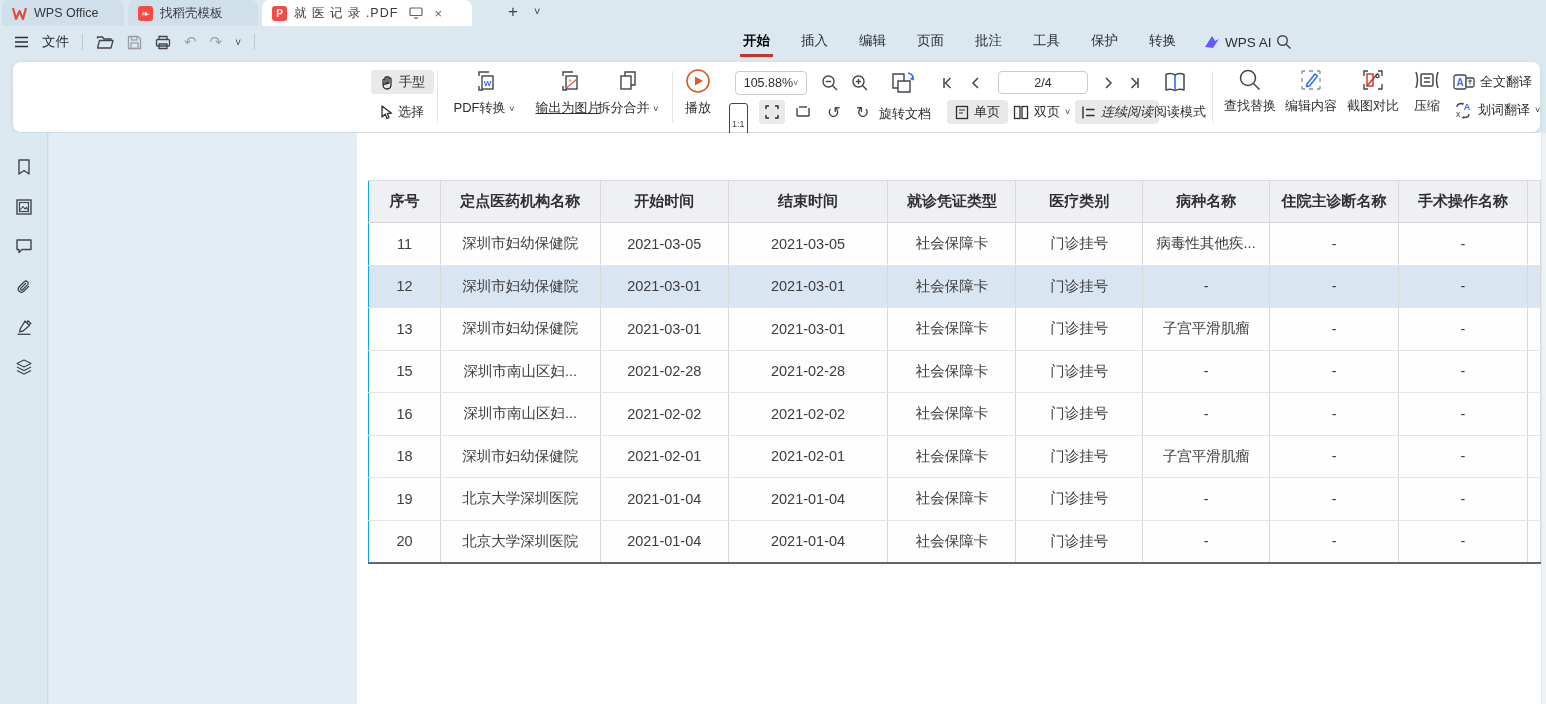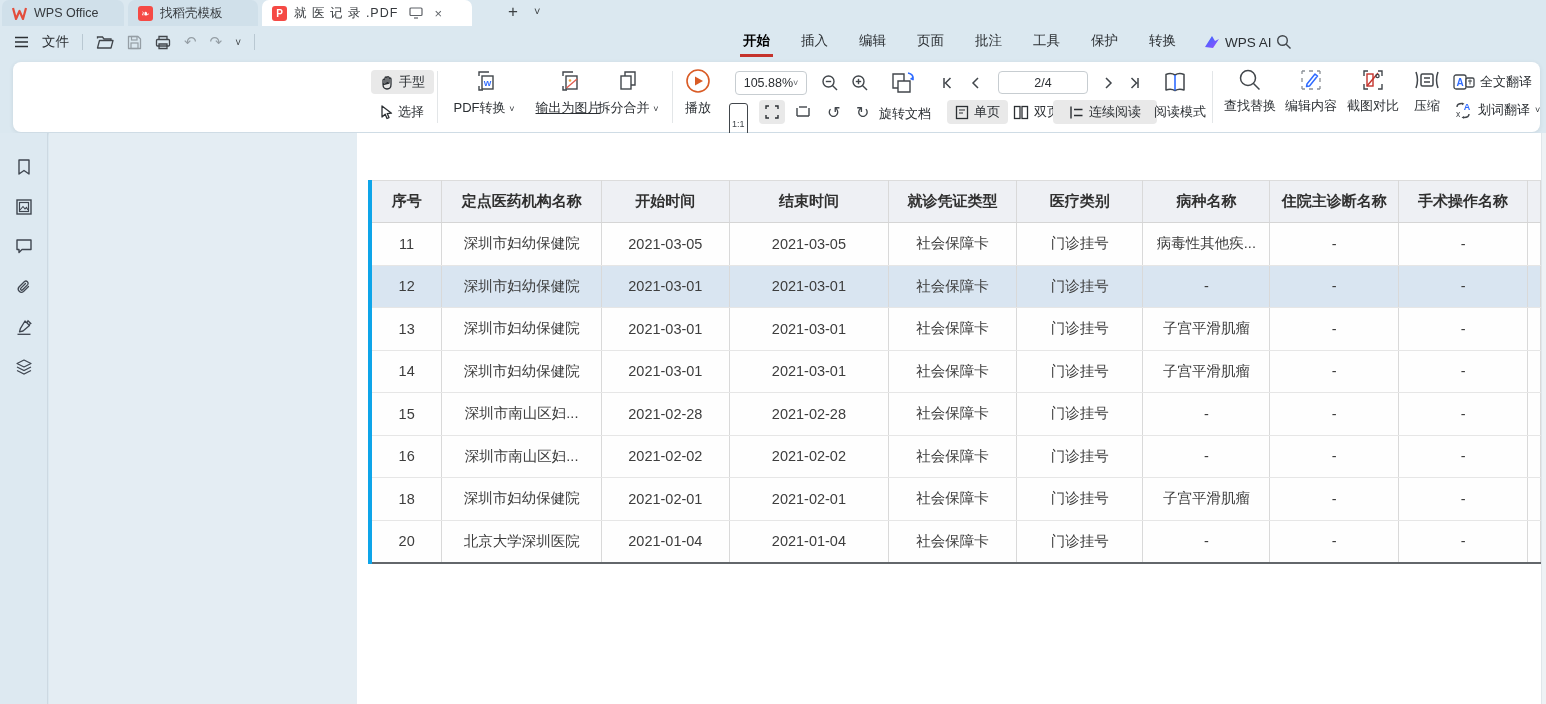--- a/index.html
+++ b/index.html
@@ -60,21 +60,21 @@
   .scrollstrip { position:absolute; left:1541px; top:0; width:5px; height:571px; background:#eef2f5; border-left:1px solid #e0e6ea; }
 
   
   table.rec { position:absolute; left:11px; top:47px; border-collapse:collapse; table-layout:fixed;
               font-size:14.5px; color:#3d3d3d; }
   table.rec th, table.rec td { border-right:1px solid #d9d9d9; border-bottom:1px solid #e6e6e6;
               text-align:center; overflow:hidden; white-space:nowrap; padding:0 4px; }
   table.rec th { height:42px; background:#eef0f4; font-weight:bold; color:#303030; font-size:15px;
               border-top:1px solid #dcdcdc; border-bottom:1px solid #d5d5d5; }
   table.rec td { height:42.5px; background:#fefefe; }
-  table.rec th:first-child, table.rec td:first-child { border-left:4px solid #0ea5e9; }
+  table.rec th:first-child, table.rec td:first-child { border-left:1px solid #0ea5e9; }
   table.rec tr.hl td { background:#d9e5f1; }
   table.rec tr:last-child td { border-bottom:2px solid #63676b; }
 </style>
 </head>
 <body>
 
 <div class="tabbar">
   <div class="tab inactive" style="left:2px; width:122px;">
     <svg width="15" height="13" viewBox="0 0 15 13">
       <path d="M1 1 L4 12 L7.5 4 L11 12 L14 1" fill="none" stroke="#e34d3c" stroke-width="2.2" stroke-linejoin="round"></path>
@@ -267,21 +267,21 @@
     <span>单页</span>
   </div>
   <div class="tb" style="left:996px; top:38px; padding:3px 4px;">
     <svg width="16" height="15" viewBox="0 0 16 15">
       <rect x="1.5" y="1.5" width="5.5" height="12" fill="none" stroke="#2b2f33" stroke-width="1.3"></rect>
       <rect x="9" y="1.5" width="5.5" height="12" fill="none" stroke="#2b2f33" stroke-width="1.3"></rect>
     </svg>
     <span>双页</span>
     <span style="font-size:9px">˅</span>
   </div>
-  <div class="tb pill" style="left:1040px; top:38px; padding:3px 16px;">
+  <div class="tb pill" style="left:1062px; top:38px; padding:3px 6px;font-style:italic;">
     <svg width="15" height="15" viewBox="0 0 15 15">
       <path d="M2 1.5 V13.5" stroke="#2b2f33" stroke-width="1.4"></path>
       <path d="M5 4.5 H13.5 M5 10.5 H13.5" stroke="#2b2f33" stroke-width="1.4"></path>
     </svg>
     <span>连续阅读</span>
   </div>
   <span class="abs" style="left:1141px; top:41px;">阅读模式</span>
   <div class="vdiv" style="left:1199px;"></div>
 
   <div class="bigbtn" style="left:1207px; width:60px;">
@@ -423,32 +423,20 @@
             <td>2021-03-01</td>
             <td>2021-03-01</td>
             <td>社会保障卡</td>
             <td>门诊挂号</td>
             <td>子宫平滑肌瘤</td>
             <td>-</td>
             <td>-</td>
             <td></td>
           </tr>
           <tr>
-            <td>14</td>
-            <td>深圳市妇幼保健院</td>
-            <td>2021-03-01</td>
-            <td>2021-03-01</td>
-            <td>社会保障卡</td>
-            <td>门诊挂号</td>
-            <td>子宫平滑肌瘤</td>
-            <td>-</td>
-            <td>-</td>
-            <td></td>
-          </tr>
-          <tr>
             <td>15</td>
             <td>深圳市南山区妇...</td>
             <td>2021-02-28</td>
             <td>2021-02-28</td>
             <td>社会保障卡</td>
             <td>门诊挂号</td>
             <td>-</td>
             <td>-</td>
             <td>-</td>
             <td></td>
@@ -471,20 +459,32 @@
             <td>2021-02-01</td>
             <td>2021-02-01</td>
             <td>社会保障卡</td>
             <td>门诊挂号</td>
             <td>子宫平滑肌瘤</td>
             <td>-</td>
             <td>-</td>
             <td></td>
           </tr>
           <tr>
+            <td>19</td>
+            <td>北京大学深圳医院</td>
+            <td>2021-01-04</td>
+            <td>2021-01-04</td>
+            <td>社会保障卡</td>
+            <td>门诊挂号</td>
+            <td>-</td>
+            <td>-</td>
+            <td>-</td>
+            <td></td>
+          </tr>
+          <tr>
             <td>20</td>
             <td>北京大学深圳医院</td>
             <td>2021-01-04</td>
             <td>2021-01-04</td>
             <td>社会保障卡</td>
             <td>门诊挂号</td>
             <td>-</td>
             <td>-</td>
             <td>-</td>
             <td></td>

